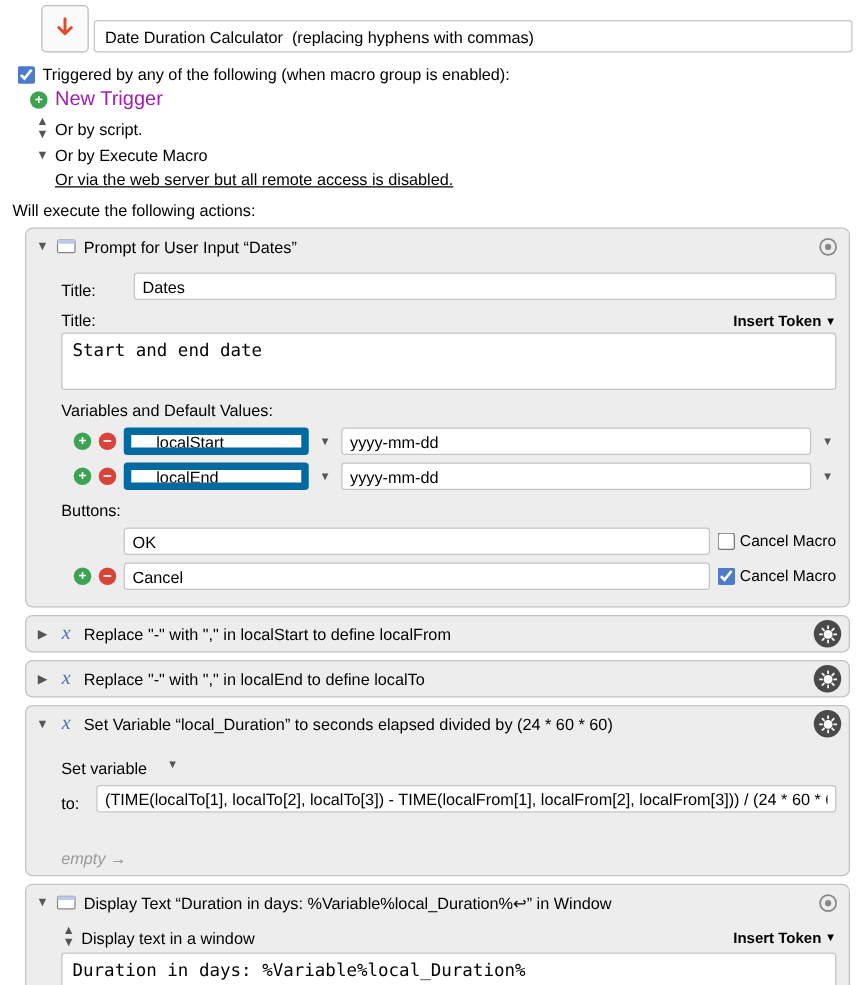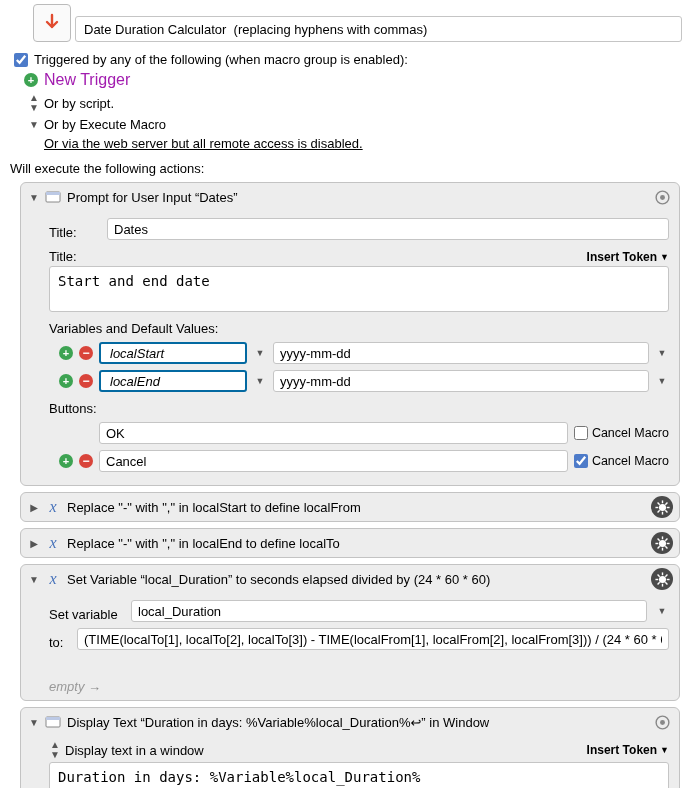--- a/index.html
+++ b/index.html
@@ -167,26 +167,25 @@
   }
   .var-row {
     display: flex;
     align-items: center;
     gap: 6px;
     padding: 3px 0 3px 10px;
   }
   .var-name {
     width: 148px;
     height: 22px;
-    padding: 2px 9px;
-    border: 2px solid #0369a1;
+    padding: 2px 20px;
+    border: 6px solid #0369a1;
     border-radius: 3px;
     background:#fff;
     font-size: 13px;
-    font-style: italic;
   }
   .mini-drop {
     width: 14px; height: 22px;
     display:flex; align-items:center; justify-content:center;
     font-size: 9px; color:#555;
     cursor: pointer;
   }
   .var-value {
     flex: 1;
     height: 22px;
@@ -397,21 +396,20 @@
             <line x1="16" y1="16" x2="19" y2="19"></line>
             <line x1="19" y1="5" x2="16" y2="8"></line>
             <line x1="8" y1="16" x2="5" y2="19"></line>
           </g>
         </svg>
     </span>
   </div>
   <div class="action-body" style="padding-bottom:6px;">
     <div class="form-row">
       <label style="min-width:74px">Set variable</label>
-      <input class="text-input" value="local_Duration" style="">
       <span class="mini-drop">▼</span>
     </div>
     <div class="form-row">
       <label style="min-width:20px">to:</label>
       <input class="text-input" value="(TIME(localTo[1], localTo[2], localTo[3]) - TIME(localFrom[1], localFrom[2], localFrom[3])) / (24 * 60 * 60)" style="">
     </div>
   </div>
   <div class="italic-empty small-arrow-right">empty</div>
   <div class="gap-pad"></div>
 </div>

